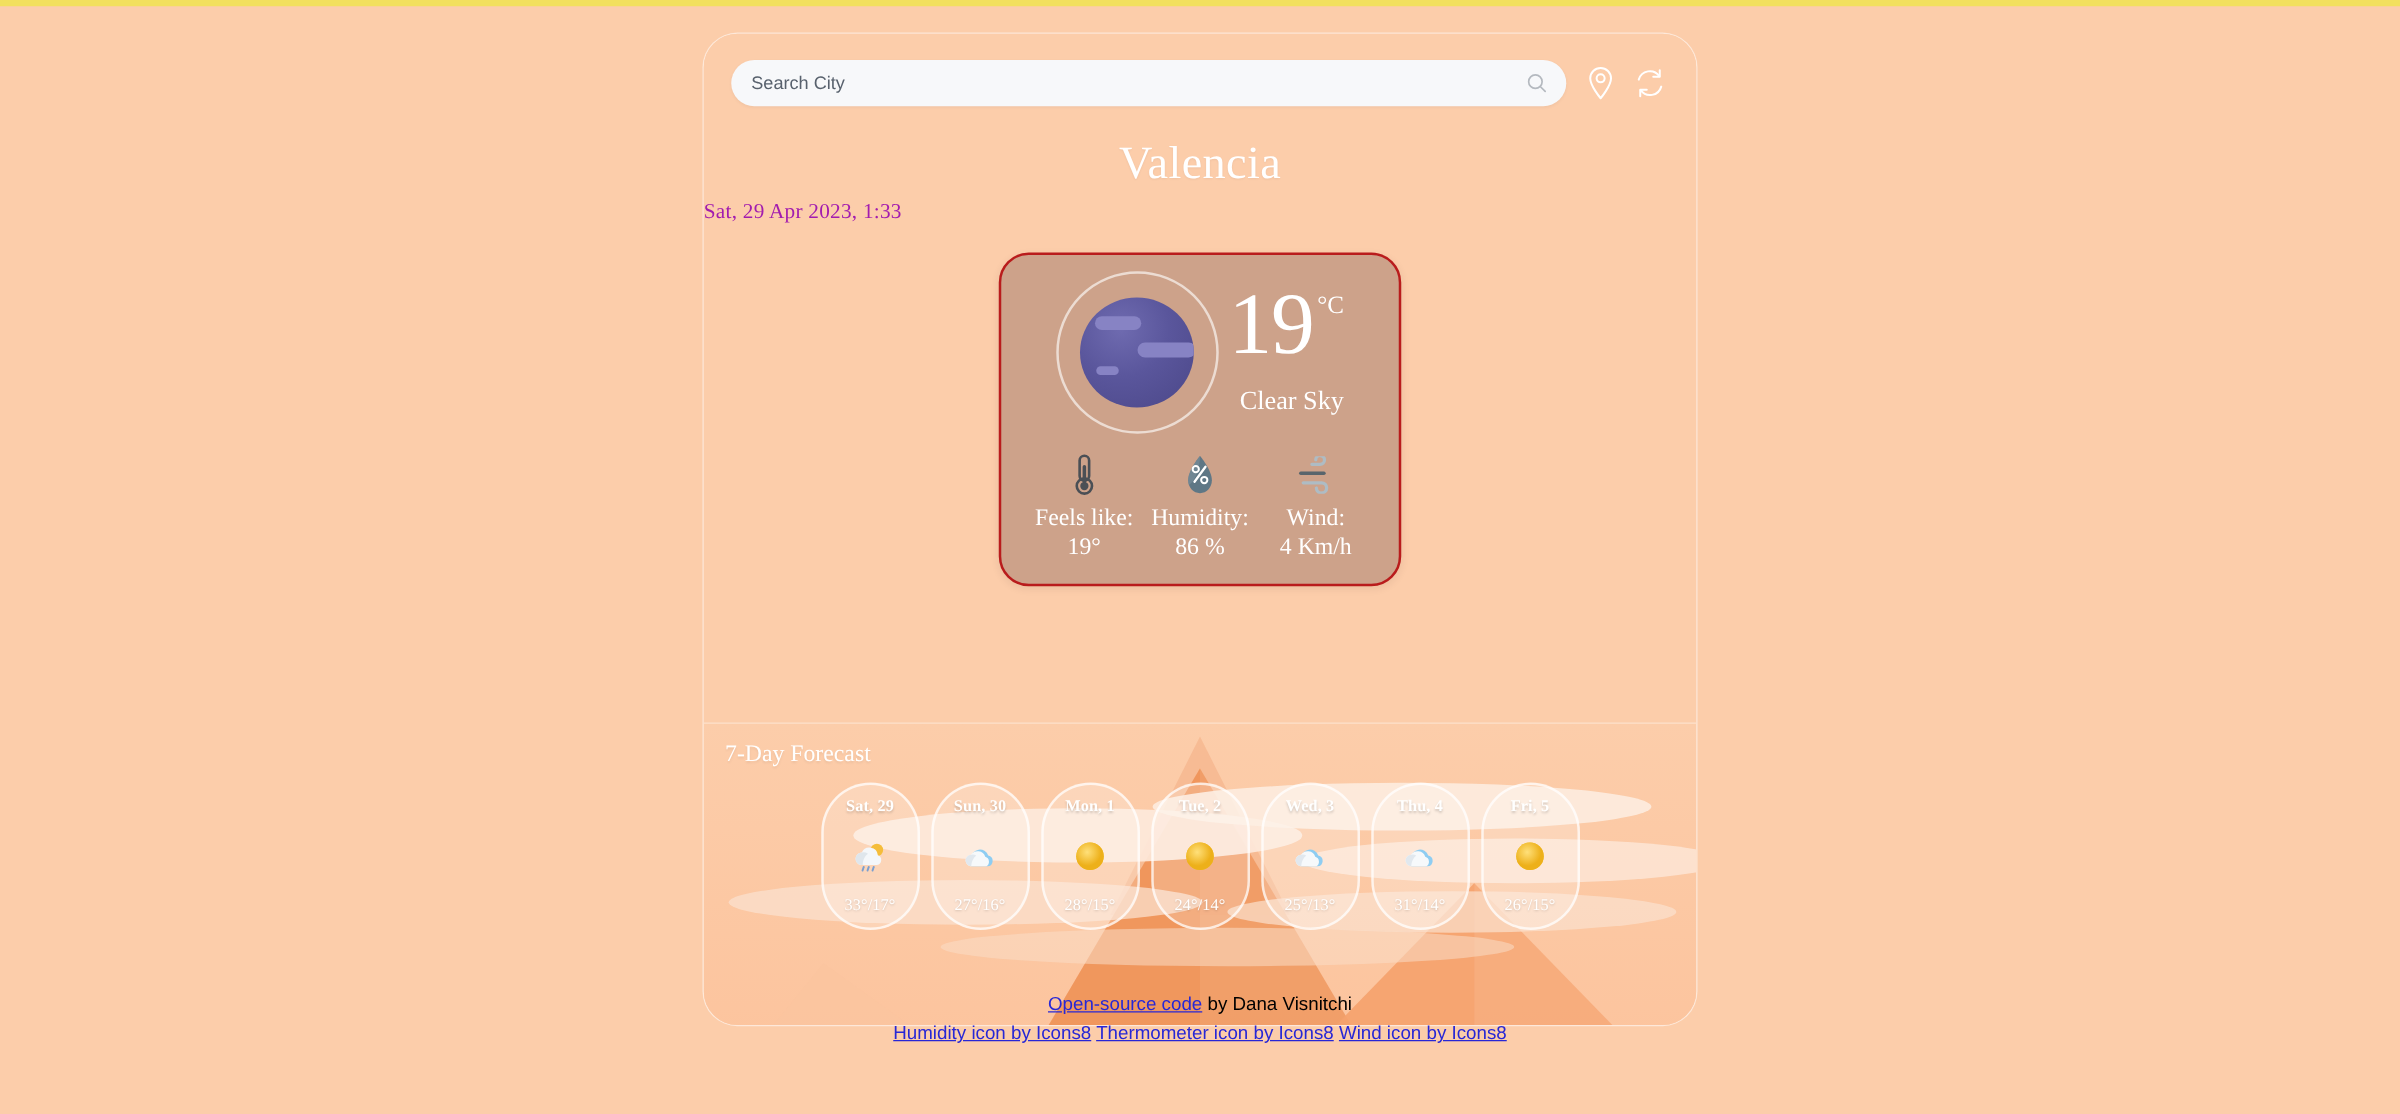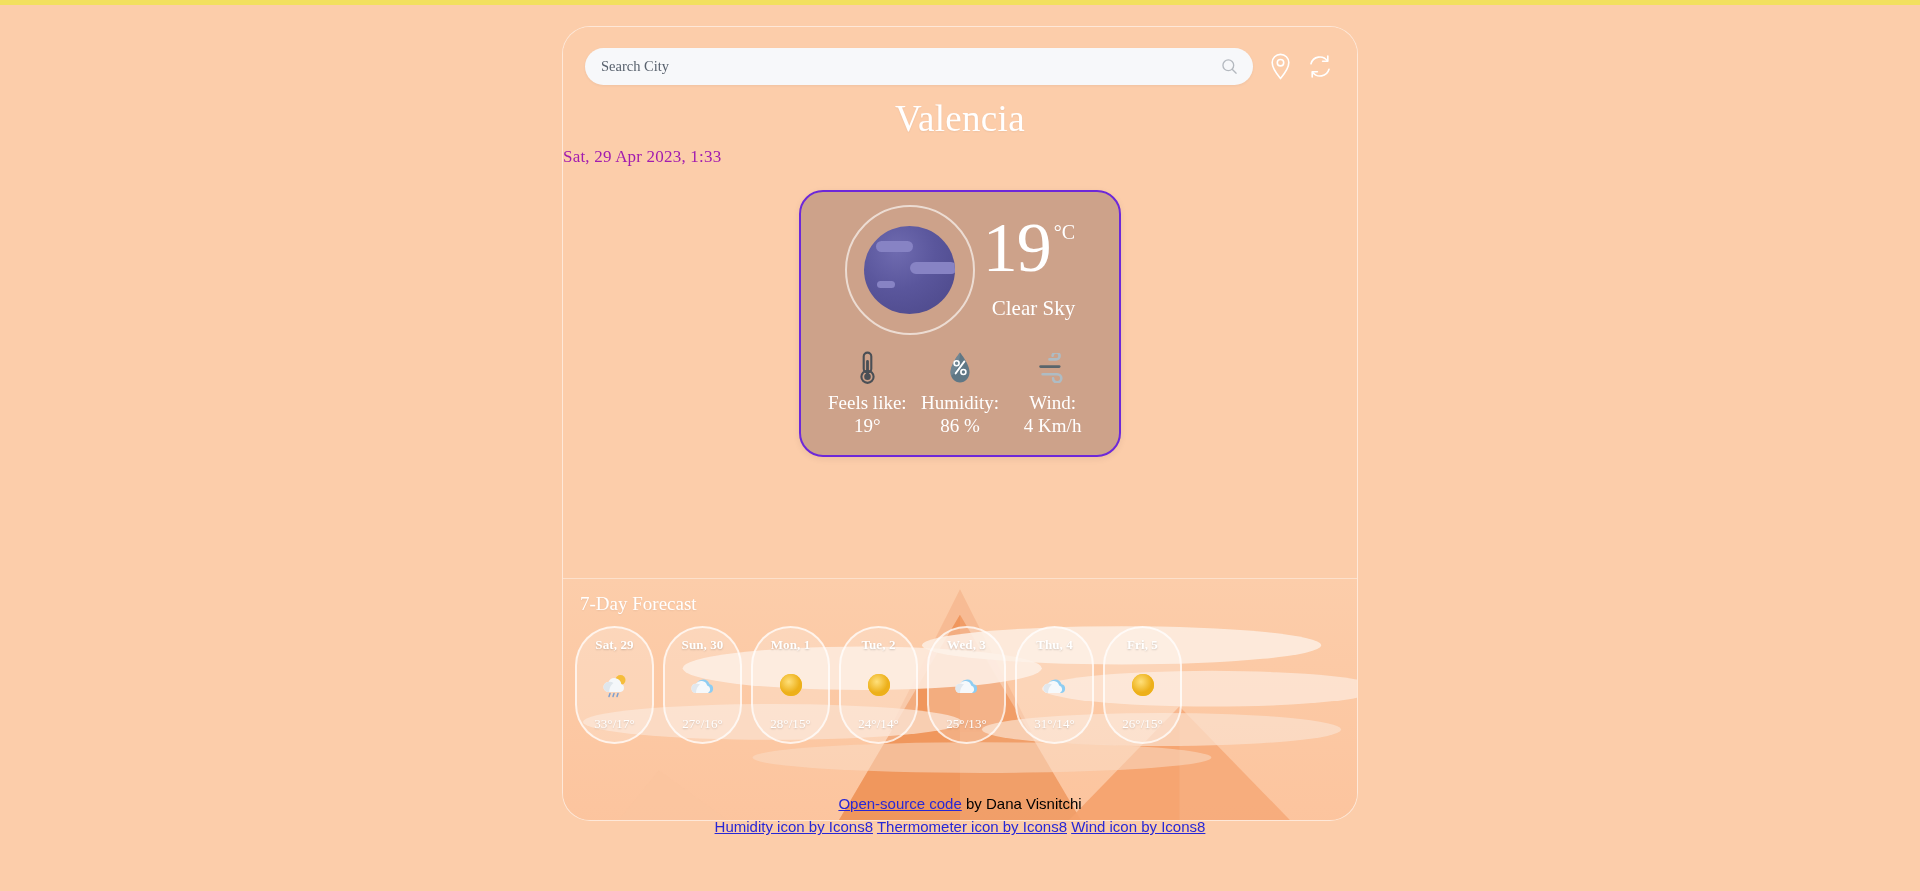--- a/index.html
+++ b/index.html
@@ -64,60 +64,60 @@
     align-items: center;
     padding: 0 14px 0 16px;
     box-shadow: 0 1px 3px rgba(0,0,0,0.05);
   }
 
   .search-input {
     flex: 1;
     border: none;
     outline: none;
     background: transparent;
-    font-family: Liberation Serif, serif;
+    font-family: Liberation Sans, sans-serif;
     font-size: 14.5px;
     color: #7f1d1d;
   }
   .search-input::placeholder { color: #58616d; opacity: 1; }
 
   .icon-btn {
     width: 26px; height: 26px;
     display: flex; align-items: center; justify-content: center;
     cursor: pointer;
     flex: none;
   }
   .icon-btn svg { display: block; }
 
   .search-mag { width: 19px; height: 19px; flex: none; opacity: .62; }
 
   .city-name {
     text-align: center;
     color: #ffffff;
     font-size: 37px;
     font-weight: 400;
-    margin-top: 12px;
+    margin-top: 24px;
     letter-spacing: .3px;
     text-shadow: 0 1px 2px rgba(0,0,0,0.06);
   }
 
   .city-date {
     text-align: left;
     color: #a21caf;
     font-size: 17px;
     margin-top: 7px;
     letter-spacing: .2px;
   }
 
   
   .current-card {
     width: 322px;
     margin: 23px auto 0;
     background: #cda28a;
-    border: 2px solid #6d28d9;
+    border: 2px solid #b91c1c;
     border-radius: 24px;
     padding: 13px 16px 18px;
     box-shadow: 0 2px 7px rgba(0,0,0,0.07);
   }
 
   .current-top {
     display: flex;
     align-items: center;
     justify-content: center;
     gap: 8px;
@@ -215,20 +215,21 @@
     color: #ffffff;
     font-size: 19px;
     padding: 14px 0 0 17px;
     text-shadow: 0 1px 2px rgba(0,0,0,0.07);
   }
 
   .forecast-list {
     position: relative;
     z-index: 3;
     display: flex;
+    justify-content: center;
     gap: 9px;
     margin-top: 11px;
     padding: 0 12px;
   }
 
   .fc-card {
     width: 79px;
     height: 118px;
     border: 2px solid rgba(255,255,255,0.72);
     border-radius: 42px;

